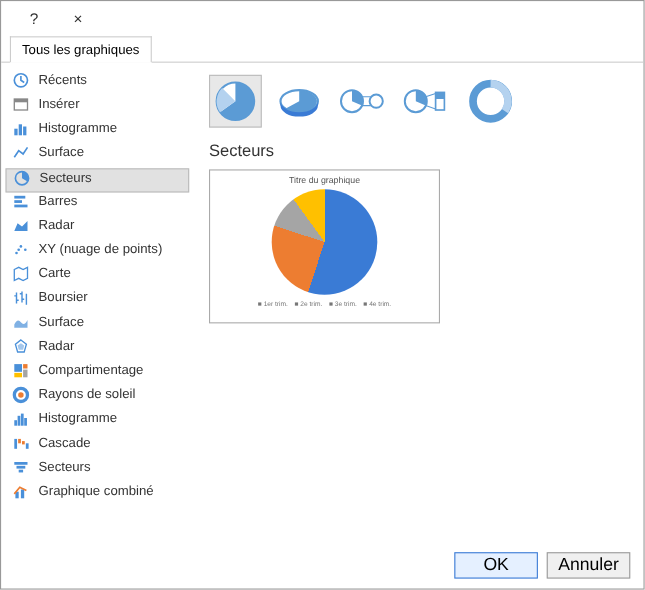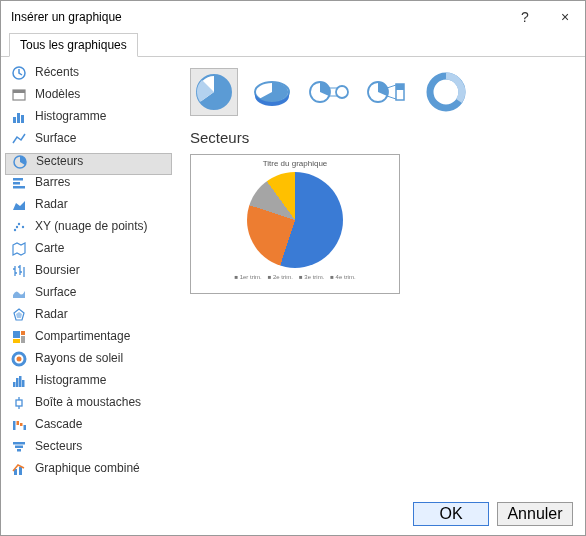--- a/index.html
+++ b/index.html
@@ -26,21 +26,20 @@
 .preview .legend span::before { content: "■ "; }
 .footer { height: 42px; border-top: none; display: flex; justify-content: flex-end; align-items: center; padding: 0 12px; gap: 8px; }
 .btn { min-width: 76px; height: 24px; font-size: 16px; border: 1px solid #999; background: #f0f0f0; cursor: pointer; }
 .btn.primary { border: 1px solid #3a7bd5; background: #e5f0ff; }
 svg { display: block; }
 </style>
 </head>
 <body>
 
 <div class="titlebar">
-  <div class="title">Insérer un graphique</div>
   <div class="ctrl">?</div>
   <div class="ctrl">×</div>
 </div>
 
 <div class="tabstrip">
   <div class="tab">Tous les graphiques</div>
 </div>
 
 <div class="content">
 
@@ -54,21 +53,21 @@
         </span>
       <span>Récents</span>
     </div>
     <div class="side-item">
       <span class="icon">
           <svg width="16" height="16">
             <rect x="2" y="3" width="12" height="10" fill="none" stroke="#888" stroke-width="1.2"></rect>
             <rect x="2" y="3" width="12" height="3" fill="#888"></rect>
           </svg>
         </span>
-      <span>Modèles</span>
+      <span>Insérer</span>
     </div>
     <div class="side-item">
       <span class="icon">
           <svg width="16" height="16">
             <rect x="2" y="8" width="3" height="6" fill="#4a90d9"></rect>
             <rect x="6" y="4" width="3" height="10" fill="#4a90d9"></rect>
             <rect x="10" y="6" width="3" height="8" fill="#4a90d9"></rect>
           </svg>
         </span>
       <span>Histogramme</span>
@@ -175,30 +174,20 @@
     <div class="side-item">
       <span class="icon">
           <svg width="16" height="16">
             <rect x="2" y="9" width="2.5" height="5" fill="#4a90d9"></rect>
             <rect x="5" y="5" width="2.5" height="9" fill="#4a90d9"></rect>
             <rect x="8" y="3" width="2.5" height="11" fill="#4a90d9"></rect>
             <rect x="11" y="7" width="2.5" height="7" fill="#4a90d9"></rect>
           </svg>
         </span>
       <span>Histogramme</span>
-    </div>
-    <div class="side-item">
-      <span class="icon">
-          <svg width="16" height="16">
-            <rect x="5" y="5" width="6" height="6" fill="none" stroke="#4a90d9" stroke-width="1.3"></rect>
-            <line x1="8" y1="2" x2="8" y2="5" stroke="#4a90d9" stroke-width="1.3"></line>
-            <line x1="8" y1="11" x2="8" y2="14" stroke="#4a90d9" stroke-width="1.3"></line>
-          </svg>
-        </span>
-      <span>Boîte à moustaches</span>
     </div>
     <div class="side-item">
       <span class="icon">
           <svg width="16" height="16">
             <rect x="2" y="4" width="2.5" height="9" fill="#4a90d9"></rect>
             <rect x="5.5" y="4" width="2.5" height="4" fill="#ed7d31"></rect>
             <rect x="9" y="6" width="2.5" height="3" fill="#ed7d31"></rect>
             <rect x="12.5" y="8" width="2.5" height="5" fill="#4a90d9"></rect>
           </svg>
         </span>

